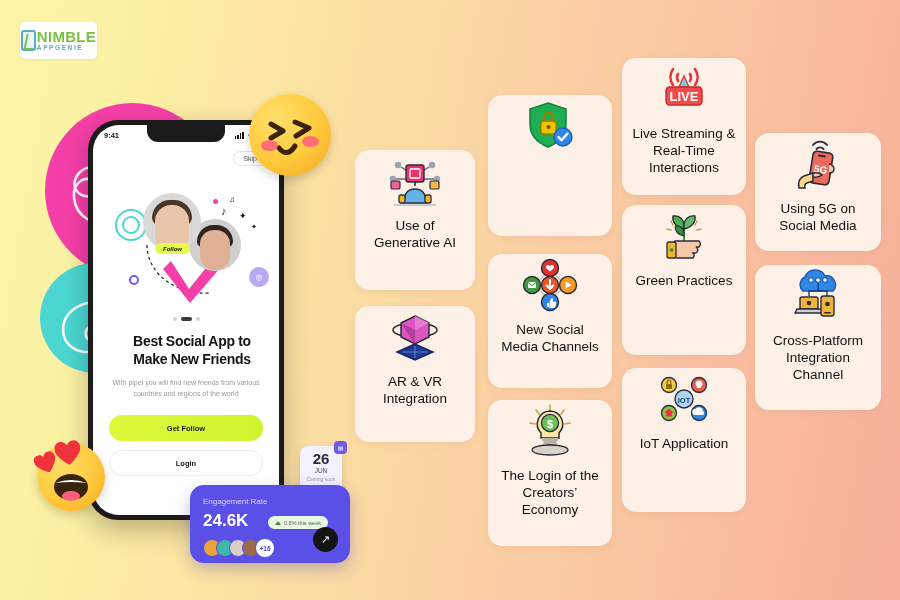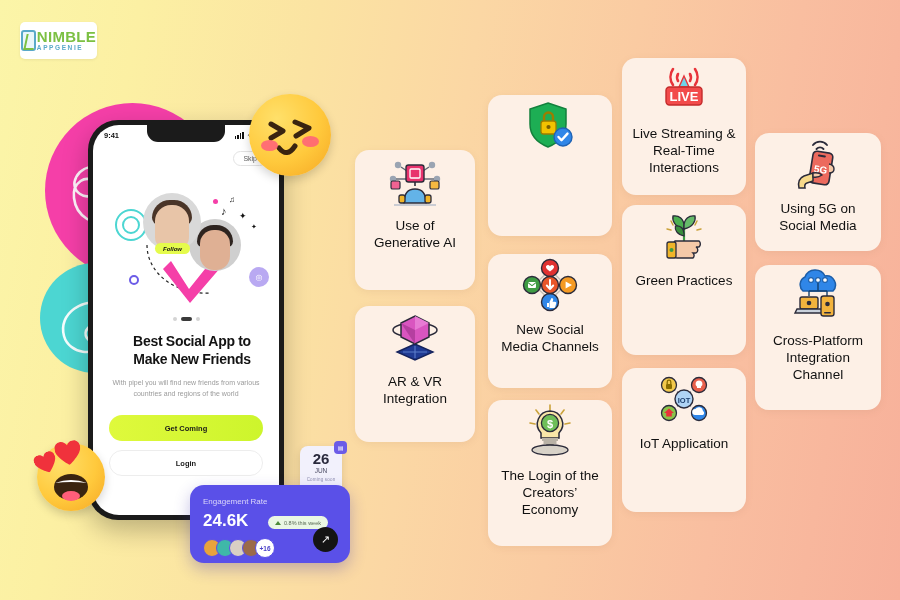--- a/index.html
+++ b/index.html
@@ -299,21 +299,21 @@
     </div>
 
     <div class="dots-row">
       <i></i>
       <i class="on"></i>
       <i></i>
     </div>
 
     <div class="phone-title">Best Social App to Make New Friends</div>
     <div class="phone-sub">With pipel you will find new friends from various countries and regions of the world</div>
-    <div class="btn-start">Get Coming</div>
+    <div class="btn-start">Get Follow</div>
     <div class="btn-login">Login</div>
   </div>
 </div>
 
 <div class="emoji emoji-wink">
   <svg width="82" height="82" viewBox="0 0 82 82">
     <path d="M22 30 L34 37 L22 44" fill="none" stroke="#3a2410" stroke-width="5" stroke-linecap="round" stroke-linejoin="round"></path>
     <path d="M46 28 L60 34 L47 42" fill="none" stroke="#3a2410" stroke-width="5" stroke-linecap="round" stroke-linejoin="round"></path>
     <path d="M30 54 Q38 64 46 52" fill="none" stroke="#3a2410" stroke-width="5" stroke-linecap="round"></path>
   </svg>

